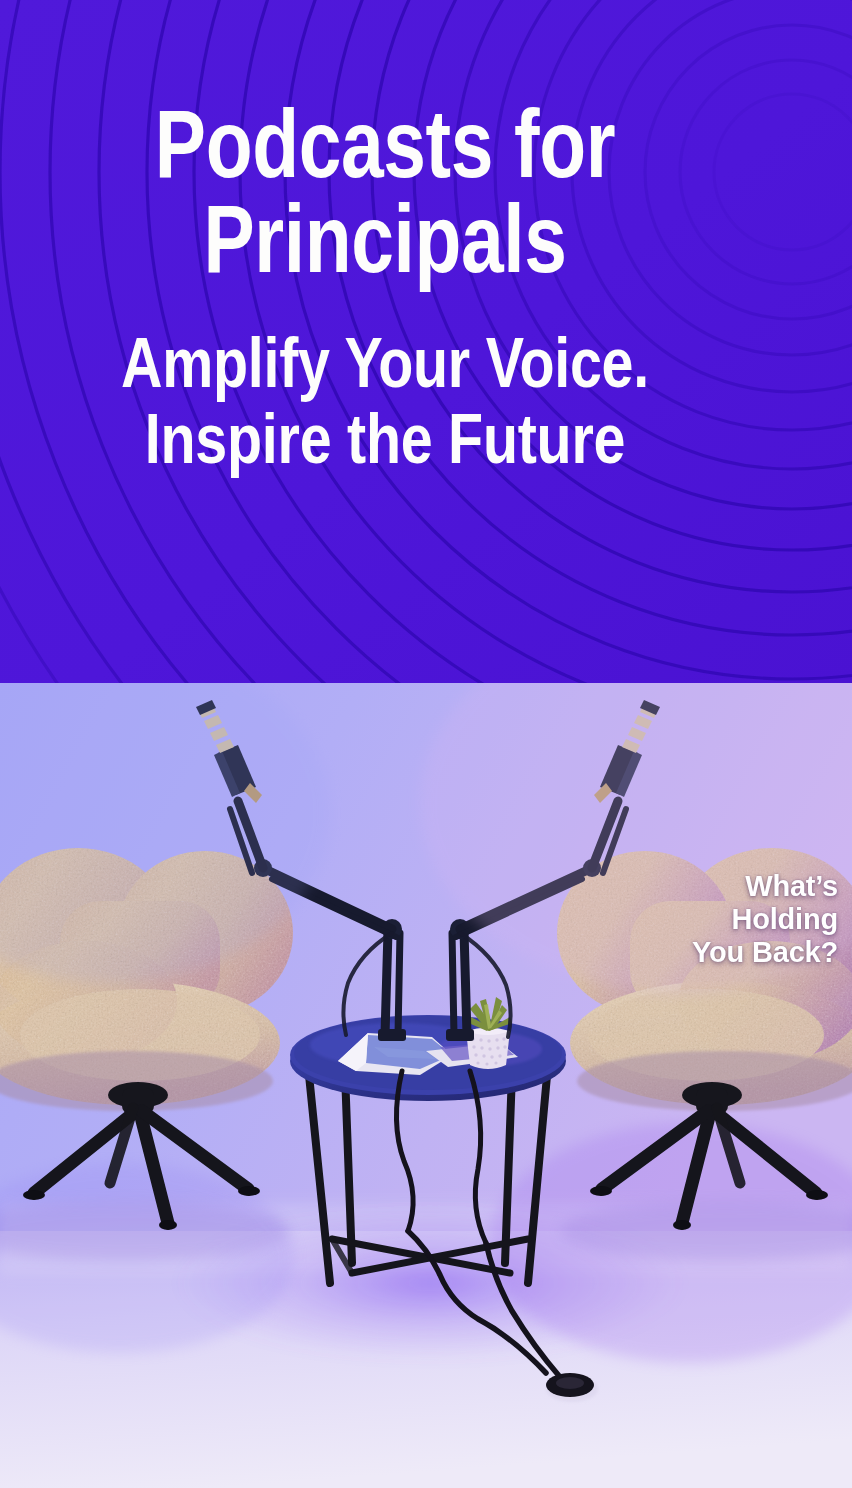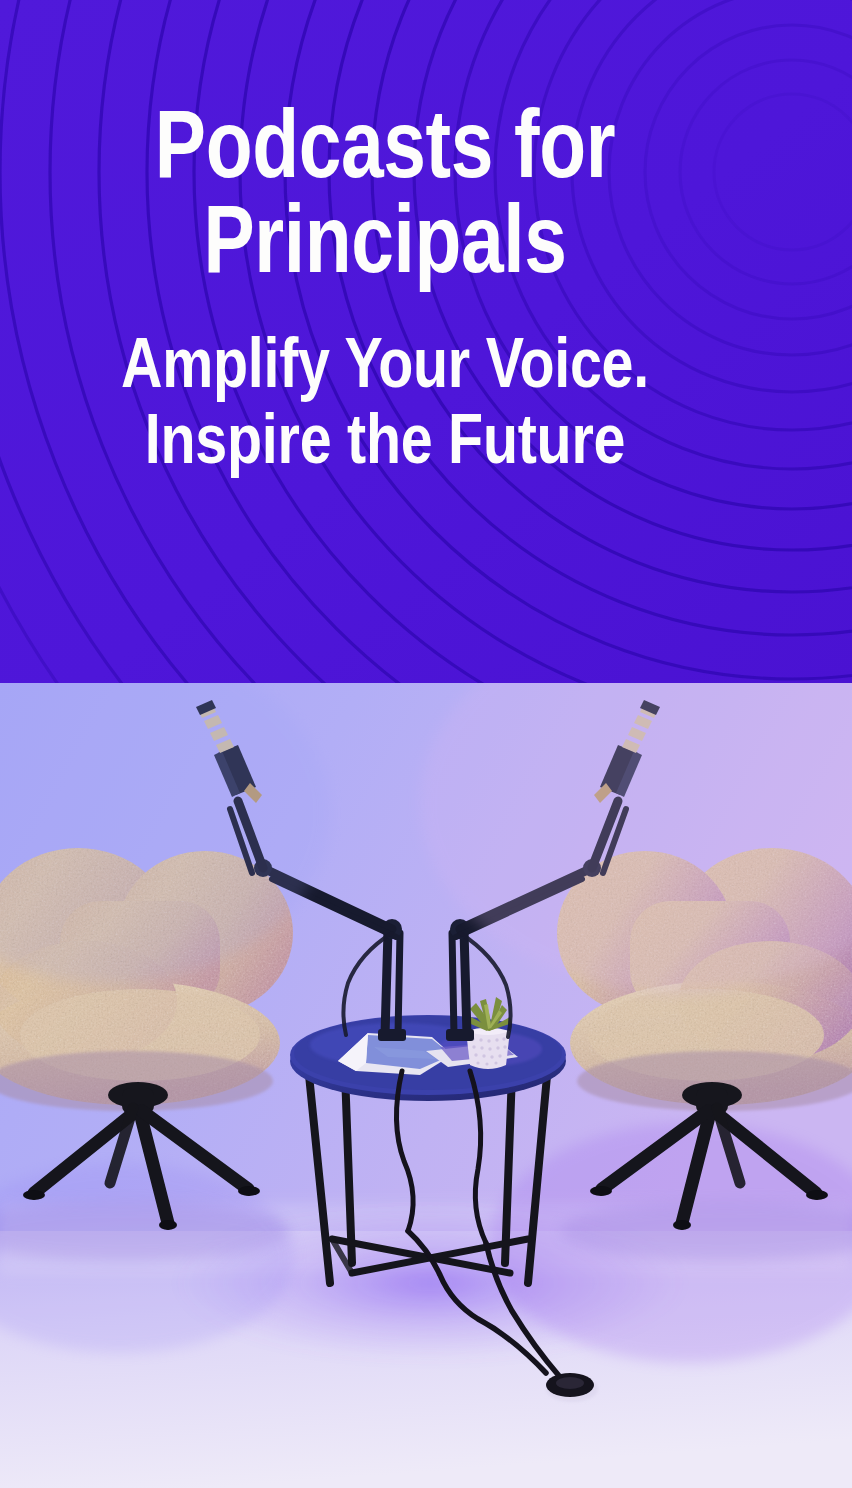--- a/index.html
+++ b/index.html
@@ -453,14 +453,17 @@
         <ellipse cx="570" cy="702" rx="24" ry="12" fill="#15131d"></ellipse>
         <ellipse cx="570" cy="700" rx="14" ry="6" fill="#2a2636"></ellipse>
       </g>
 
       <ellipse cx="680" cy="120" rx="260" ry="190" fill="#d8b6f2" opacity="0.22" filter="url(#softblur)"></ellipse>
       <ellipse cx="110" cy="130" rx="220" ry="170" fill="#9aa0f6" opacity="0.16" filter="url(#softblur)"></ellipse>
     </svg>
   </div>
 
 
+  <div class="ovl ovl-right">What’s
+Holding
+You Back?</div>
 
 </div>
 
 </body></html>

